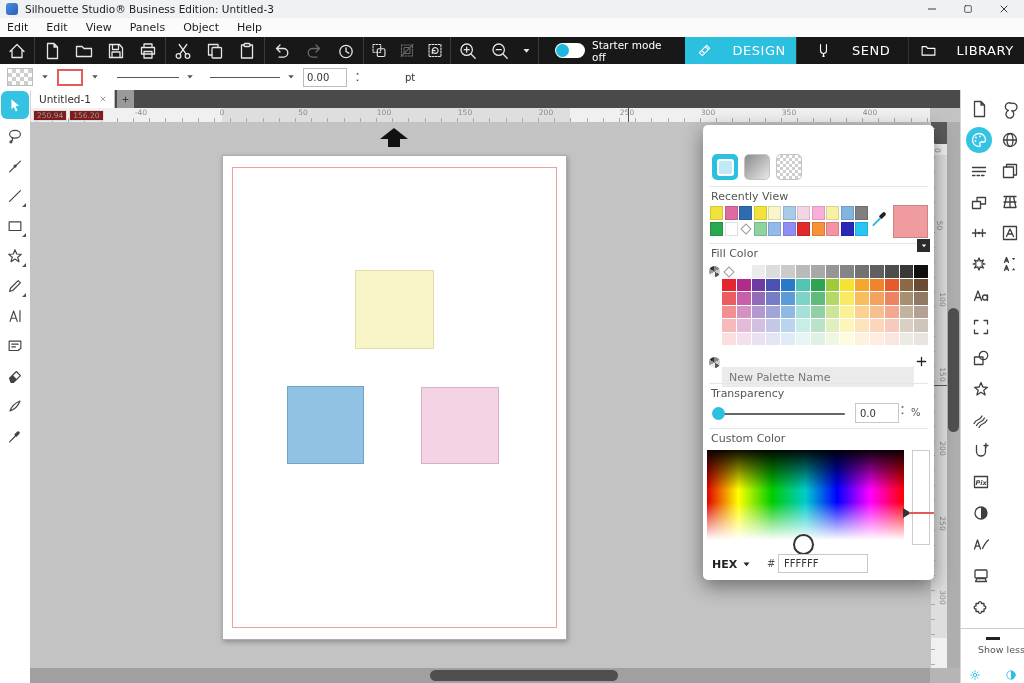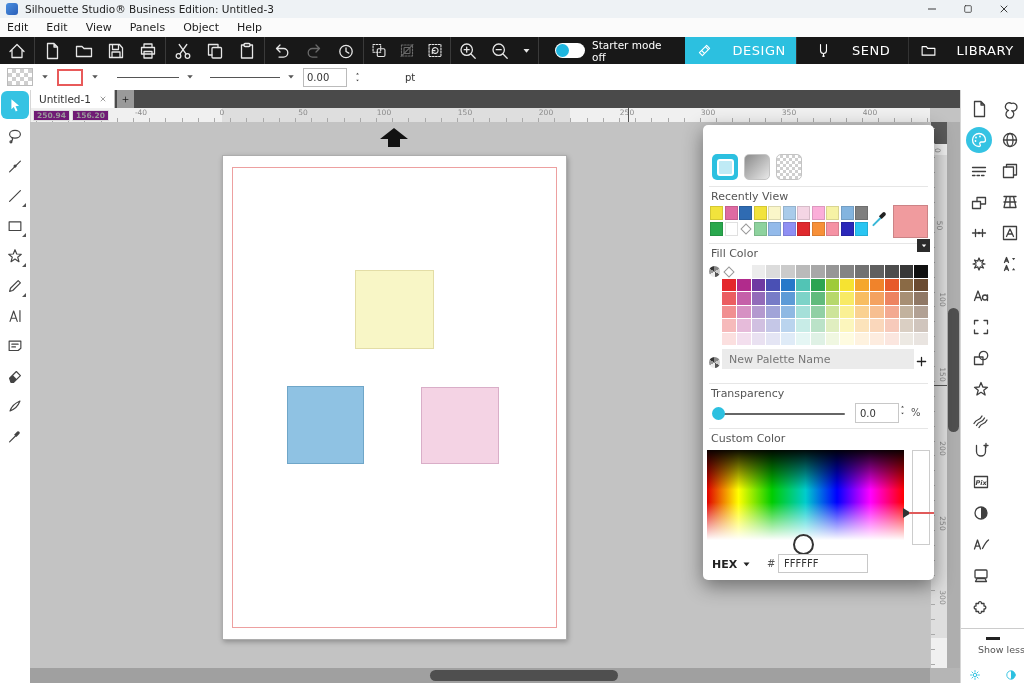--- a/index.html
+++ b/index.html
@@ -55,21 +55,21 @@
   #tabstrip{left:30px;top:90px;width:930px;height:18px;background:#4a4a4a;display:flex;align-items:stretch;}
   #doctab{background:#fff;display:flex;align-items:center;gap:8px;padding:0 7px 0 9px;font-size:10.5px;color:#333;border-right:1px solid #bbb;cursor:pointer;}
   #doctab .ic{width:8px;height:8px;color:#666;}
   #addtab{width:17px;margin-left:2px;background:#9a9a9a;display:flex;align-items:center;justify-content:center;cursor:pointer;}
   #addtab .ic{width:9px;height:9px;color:#222;}
   #hruler{left:30px;top:108px;width:900px;height:14px;background:#f0f0f0;border-bottom:1px solid #c6c6c6;overflow:hidden;}
   #hruler .pagezone{position:absolute;left:192px;top:0;width:348px;height:14px;background:#dedede;}
   .htick{position:absolute;bottom:0;width:1px;height:4px;background:#a9a9a9;}
   .hlabel{position:absolute;top:0px;transform:translateX(-50%);font-size:7.5px;color:#8a8a8a;}
   #coordbox{position:absolute;left:3px;top:2px;display:flex;gap:2px;}
-  #coordbox span{background:#701a75;border:1px solid #ddd;color:#9a9a9a;font-size:7.5px;padding:0 3px;line-height:9px;font-weight:bold;}
+  #coordbox span{background:#7f1d1d;border:1px solid #ddd;color:#9a9a9a;font-size:7.5px;padding:0 3px;line-height:9px;}
   #hcursor{position:absolute;left:598px;top:0;width:1px;height:14px;background:#555;}
   #vruler{left:930px;top:122px;width:17px;height:546px;background:#f0f0f0;border-left:1px solid #c6c6c6;overflow:hidden;}
   #vruler .cap{position:absolute;top:0;left:0;width:17px;height:22px;background:#5a5a5a;}
   #vruler .pagezone{position:absolute;top:33px;left:0;width:17px;height:483px;background:#dedede;}
   .vtick{position:absolute;left:0;height:1px;width:4px;background:#a9a9a9;}
   .vlabel{position:absolute;left:4px;transform:rotate(90deg);font-size:7.5px;color:#8a8a8a;}
   #vcursor{position:absolute;top:263px;left:0;width:17px;height:1px;background:#555;}
 
   
   #leftsidebar{left:0;top:90px;width:30px;height:593px;background:#fff;border-right:1px solid #d6d6d6;}
@@ -132,21 +132,21 @@
   #dropper{position:absolute;left:166px;top:82px;width:22px;height:22px;cursor:pointer;}
   #curswatch{position:absolute;left:190px;top:80px;width:33px;height:31px;border:.5px solid rgba(0,0,0,.15);}
   #palscroll{position:absolute;right:4px;top:114px;width:13px;height:13px;background:#2b2b2b;display:flex;align-items:center;justify-content:center;cursor:pointer;}
   #palscroll .ic{width:8px;height:8px;color:#fff;}
   .wheel{position:absolute;left:6px;width:11px;height:11px;border-radius:50%;cursor:pointer;
          background:conic-gradient(#888 0 60deg,#ccc 0 120deg,#555 0 180deg,#eee 0 240deg,#999 0 300deg,#333 0);}
   #palettegrid{position:absolute;left:19px;top:140px;display:grid;grid-template-columns:repeat(14,13.8px);grid-auto-rows:12.5px;gap:1px;}
   .pcell{cursor:pointer;}
   .pcell.diamond{position:relative;}
   .pcell.diamond::before{content:"";position:absolute;left:3px;top:2.5px;width:6px;height:6px;border:1.2px solid #999;transform:rotate(45deg);}
-  #npinput{position:absolute;left:19px;top:224px;width:178px;height:20px;background:#ebebeb;border:none;font-size:11px;color:#444;padding:0 7px;font-family:inherit;}
+  #npinput{position:absolute;left:19px;top:242px;width:178px;height:20px;background:#ebebeb;border:none;font-size:11px;color:#444;padding:0 7px;font-family:inherit;}
   #npplus{position:absolute;right:5px;top:229px;width:15px;height:15px;color:#222;cursor:pointer;}
   #trslider{position:absolute;left:14px;top:288px;width:128px;height:2px;background:#666;border-radius:1px;cursor:pointer;}
   #trknob{position:absolute;left:9px;top:282px;width:13px;height:13px;border-radius:50%;background:#2cc0e0;cursor:pointer;}
   #trinput{position:absolute;left:152px;top:278px;width:34px;height:18px;border:1px solid #c8c8c8;font-size:10px;color:#333;padding:0 4px;font-family:inherit;}
   #trstep{position:absolute;left:196px;top:279px;}
   #trpct{position:absolute;left:208px;top:282px;font-size:10px;color:#555;}
   #gradbox{position:absolute;left:4px;top:325px;width:197px;height:95px;cursor:crosshair;
     background:linear-gradient(to bottom,rgba(0,0,0,.95) 0%,rgba(0,0,0,0) 42%,rgba(255,255,255,0) 55%,#fff 95%),
                linear-gradient(to right,#e00000,#ff0 16%,#0c0 33%,#0cc 50%,#00f 66%,#f0f 83%,#f00 100%);}
   #gradmark{position:absolute;left:90px;top:409px;width:17px;height:17px;border:2.5px solid #333;border-radius:50%;background:transparent;box-shadow:0 0 0 1.5px #fff inset;}

